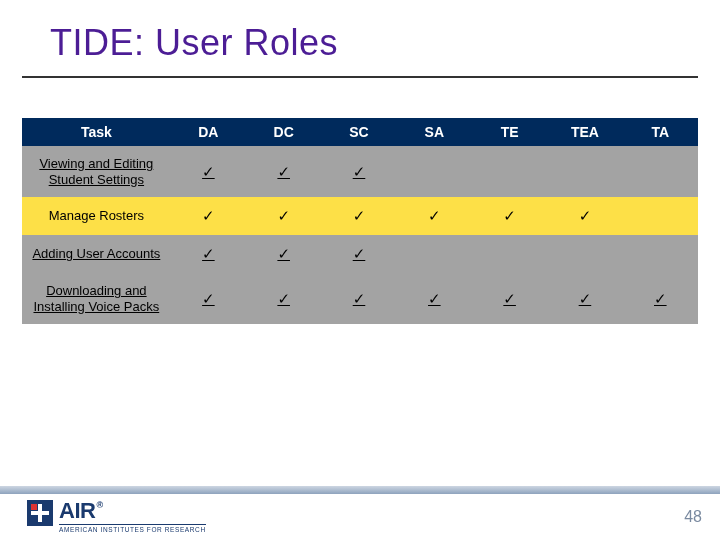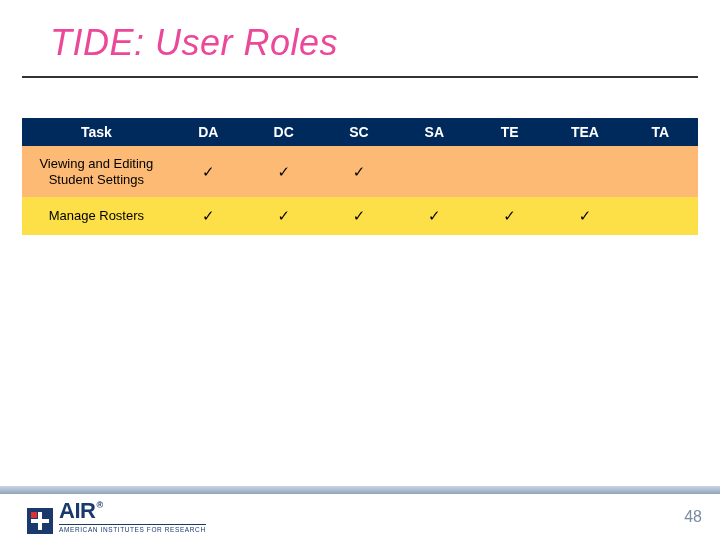--- a/index.html
+++ b/index.html
@@ -10,23 +10,22 @@
     position: relative;
     background: #fff;
     overflow: hidden;
   }
   .title-wrap {
     padding: 22px 0 6px 50px;
   }
   .title {
     font-size: 36px;
     font-weight: 400;
-    color: #ec4899;
+    color: #4c1d95;
     letter-spacing: 0.5px;
-    font-style: italic;
   }
   .title-rule {
     border: none;
     border-top: 2px solid #333;
     margin: 6px 22px 0 22px;
   }
   .table-wrap {
     padding: 40px 22px 0 22px;
   }
   table {
@@ -47,21 +46,21 @@
     padding: 10px 6px;
     text-align: center;
     vertical-align: middle;
   }
   tbody td.task-cell {
     text-align: center;
     font-size: 13px;
     color: #000;
     line-height: 1.2;
   }
-  tbody tr.odd  { background: #fdba74; }
+  tbody tr.odd  { background: #a3a3a3; text-decoration: underline; }
   tbody tr.even { background: #fde047; }
   .check {
     font-family: "Segoe UI Symbol", Arial, sans-serif;
     color: #000;
     font-size: 15px;
   }
   .footer-stripe {
     position: absolute;
     left: 0; right: 0;
     bottom: 46px;
@@ -72,21 +71,21 @@
     position: absolute;
     left: 0; right: 0; bottom: 0;
     height: 46px;
     display: flex;
     align-items: center;
     justify-content: space-between;
     padding: 0 18px;
   }
   .logo {
     display: flex;
-    align-items: flex-end;
+    align-items: flex-start;
     gap: 6px;
     padding-left: 9px;
   }
   .logo-text {
     display: flex;
     flex-direction: column;
     line-height: 1;
   }
   .logo-main {
     font-size: 22px;
@@ -151,20 +150,40 @@
         </tr>
         <tr class="even">
           <td class="task-cell">Manage Rosters</td>
           <td><span class="check">✓</span></td>
           <td><span class="check">✓</span></td>
           <td><span class="check">✓</span></td>
           <td><span class="check">✓</span></td>
           <td><span class="check">✓</span></td>
           <td><span class="check">✓</span></td>
           <td><span class="check"></span></td>
+        </tr>
+        <tr class="odd">
+          <td class="task-cell">Adding User Accounts</td>
+          <td><span class="check">✓</span></td>
+          <td><span class="check">✓</span></td>
+          <td><span class="check">✓</span></td>
+          <td><span class="check"></span></td>
+          <td><span class="check"></span></td>
+          <td><span class="check"></span></td>
+          <td><span class="check"></span></td>
+        </tr>
+        <tr class="odd">
+          <td class="task-cell">Downloading and Installing Voice Packs</td>
+          <td><span class="check">✓</span></td>
+          <td><span class="check">✓</span></td>
+          <td><span class="check">✓</span></td>
+          <td><span class="check">✓</span></td>
+          <td><span class="check">✓</span></td>
+          <td><span class="check">✓</span></td>
+          <td><span class="check">✓</span></td>
         </tr>
       </tbody>
     </table>
   </div>
 
   <div class="footer-stripe"></div>
 
   <div class="footer">
     <div class="logo">
       <svg width="26" height="26" viewBox="0 0 26 26">

